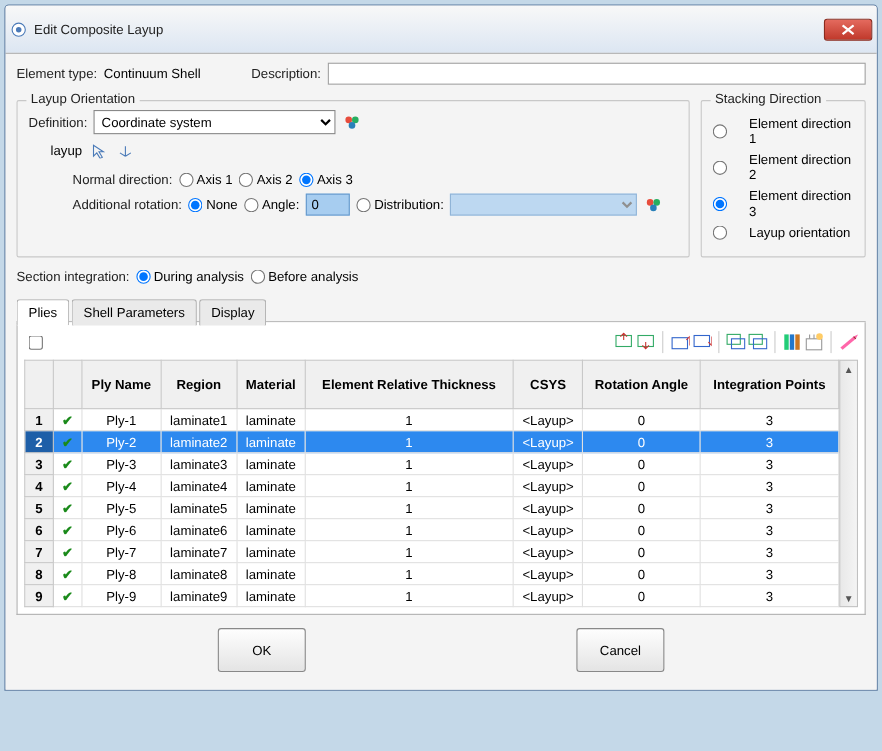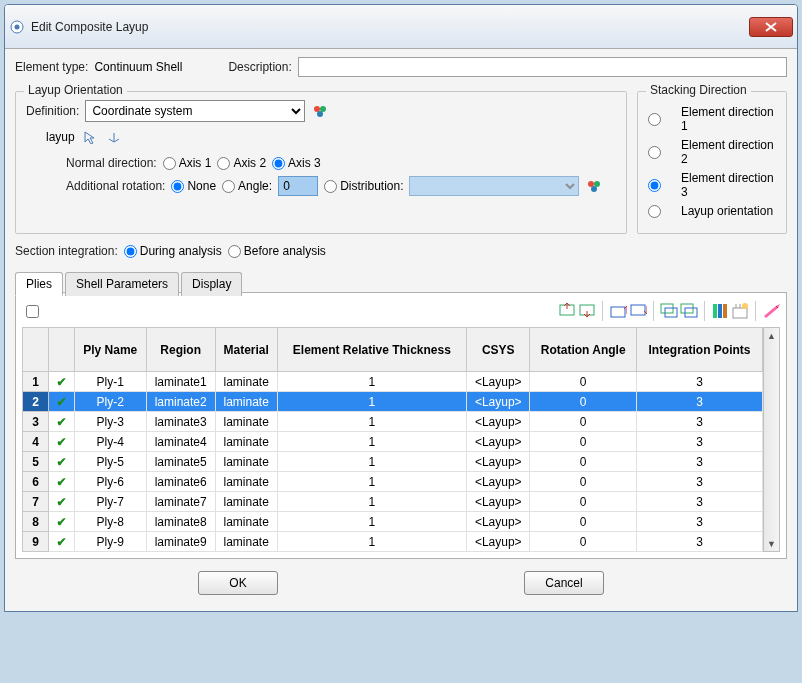--- a/index.html
+++ b/index.html
@@ -41,21 +41,21 @@
   .plytable td { border: 1px solid #e0e0e0; padding: 2px 4px; text-align: center; height: 20px; }
   .plytable td.rownum { background: #f0f0f0; border:1px solid #c8c8c8; font-weight: bold; width:26px;}
   .plytable td.rownum.sel { background:#2d89ef; color:#fff;}
   .plytable td.chk { width:26px;}
   .plytable tr.sel td { background: #2d89ef; color: #fff; }
   .plytable tr.sel td.rownum { background:#1e5fa8;}
   .check { color: #1a8a1a; font-weight: bold; }
   .scrolltrack { width:17px; background: linear-gradient(to right,#e8e8e8,#f4f4f4); border:1px solid #c0c0c0; display:flex; flex-direction:column; justify-content:space-between; align-items:center;}
   .scrollbtn { width:15px; height:15px; display:flex; align-items:center; justify-content:center; color:#555; font-size:9px;}
   .btnrow { display:flex; justify-content:space-around; padding: 12px 60px 6px 60px;}
-  .btn { min-width:80px; height:24px; border:1px solid #888; border-radius:3px; background: linear-gradient(to bottom,#fefefe,#e4e4e4); cursor:pointer;}
+  .btn { min-width:80px; height:40px; border:1px solid #888; border-radius:3px; background: linear-gradient(to bottom,#fefefe,#e4e4e4); cursor:pointer;}
   .stack-opt { display:flex; align-items:center; gap:20px; margin:5px 0;}
   .clr-ico { width:14px;height:14px; }
   .arrow-ico { color:#4a7ab8; font-size:14px;}
   .tri-ico svg{display:block;}
 </style>
 </head>
 <body>
 
 <div class="window">
   <div class="titlebar">

